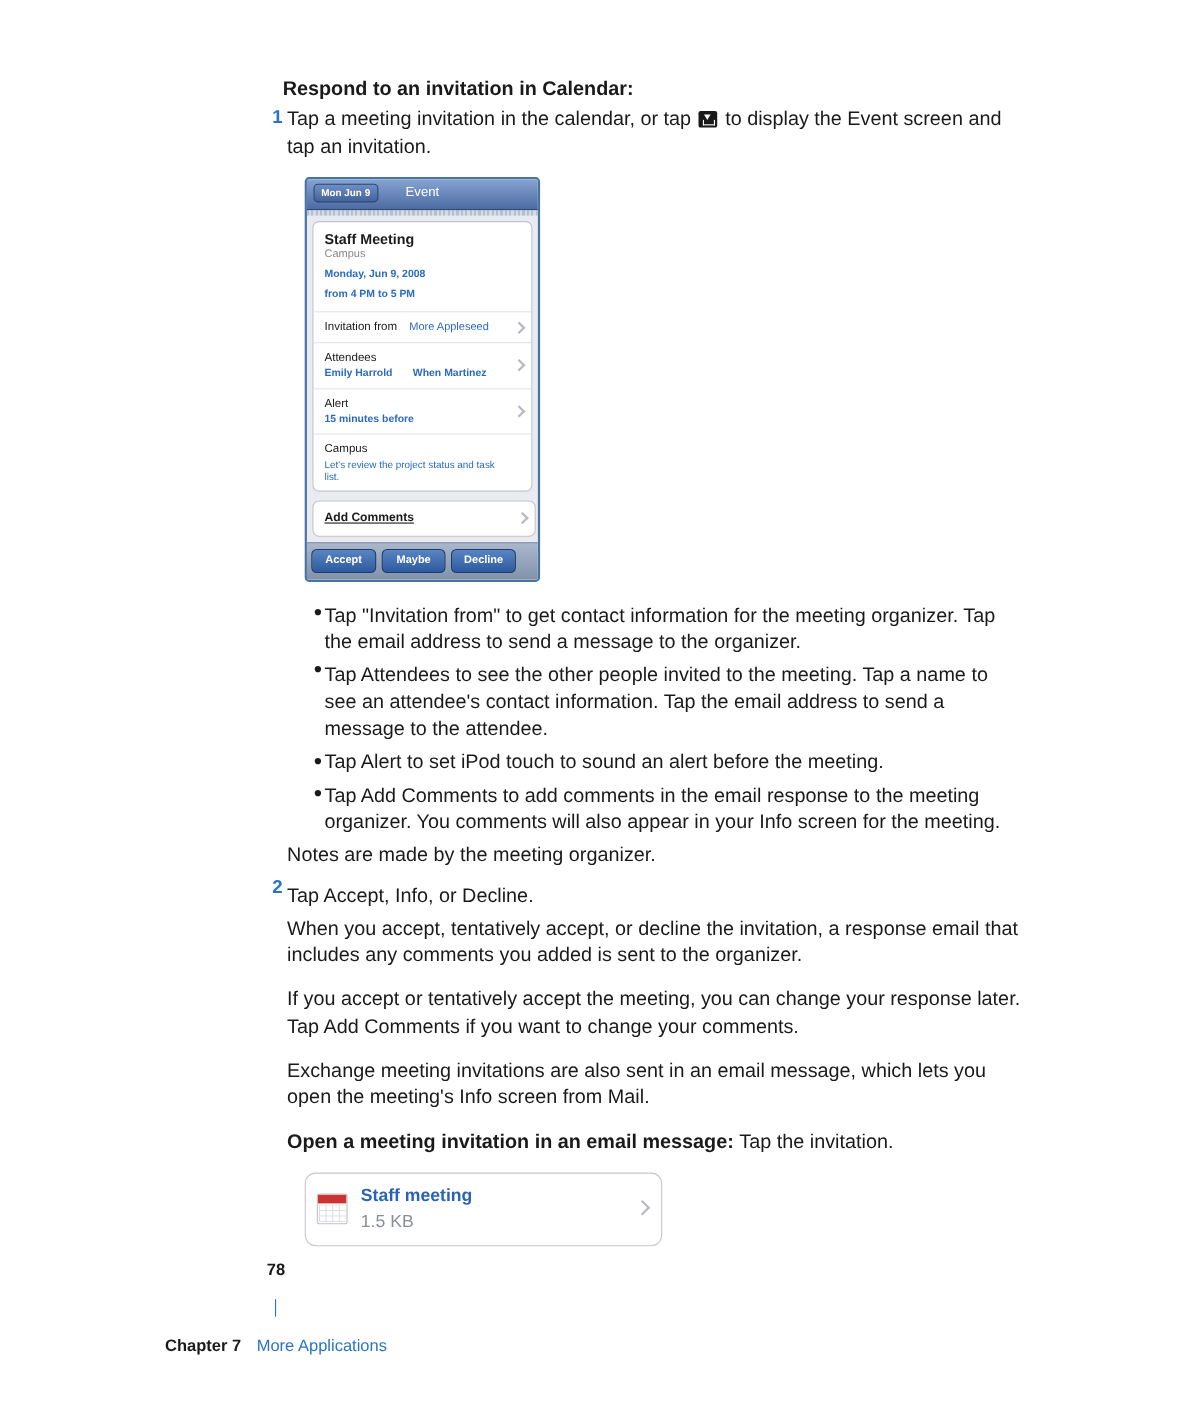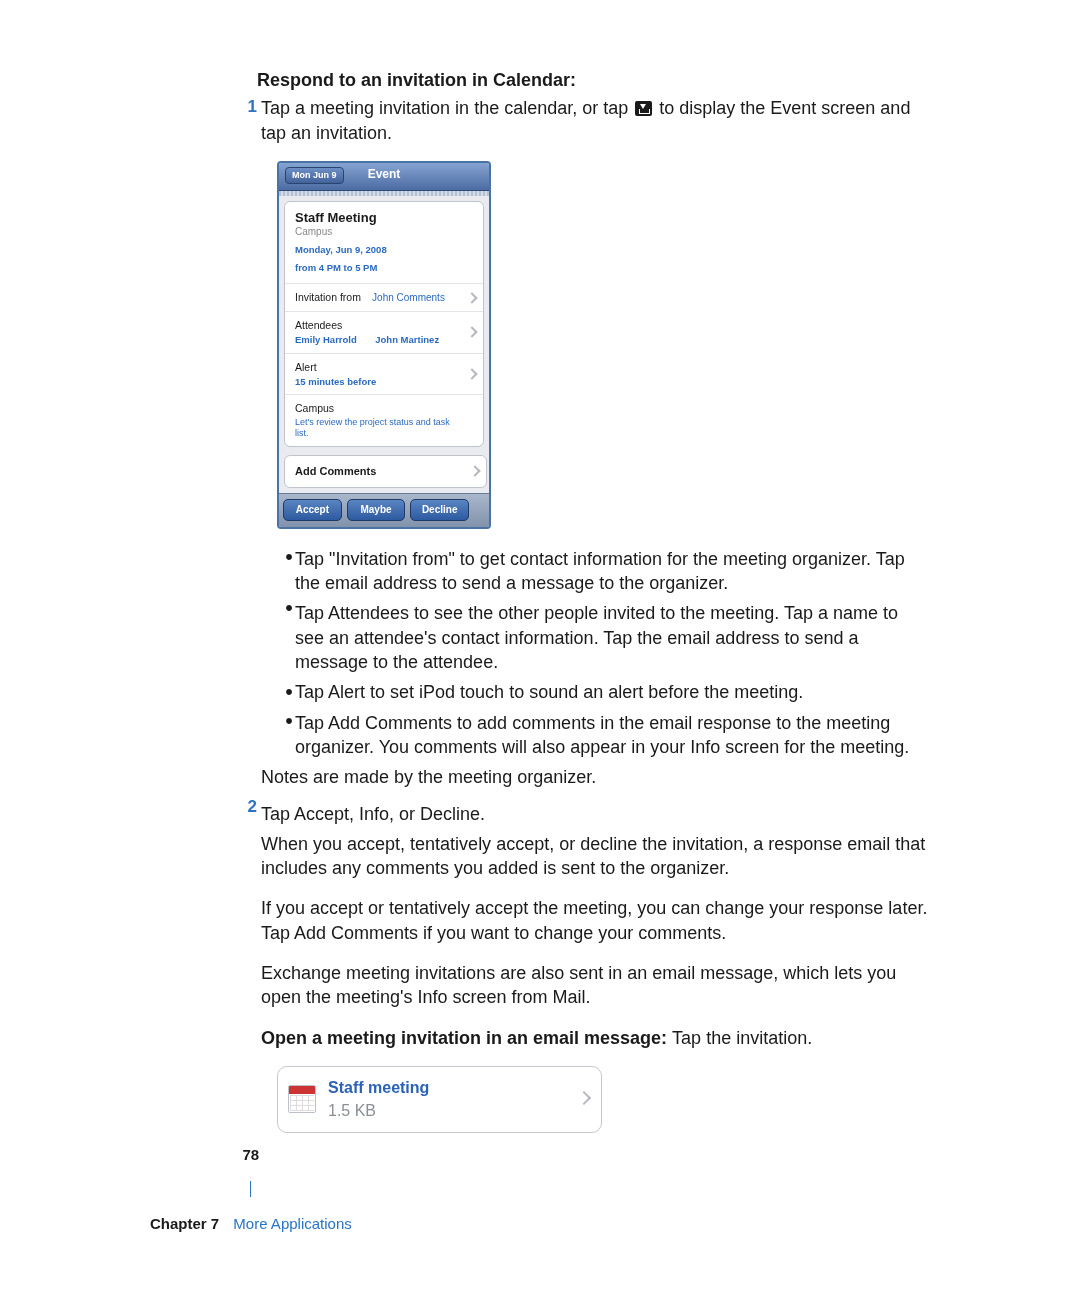--- a/index.html
+++ b/index.html
@@ -100,21 +100,21 @@
     color: #fff;
     font-size: 9px;
     padding: 2px 6px;
     font-weight: 600;
   }
   .ev-title {
     position: absolute;
     left: 0; right: 0;
     text-align: center;
     color: #fff;
-    font-weight: 700;
+    font-weight: 400;
     font-size: 12px;
     pointer-events: none;
   }
   .ev-stripe {
     height: 5px;
     background: repeating-linear-gradient(90deg,#b3bfd2 0,#b3bfd2 2px,#d5dce8 2px,#d5dce8 4px);
   }
   .ev-block {
     background: #fff;
     margin: 5px 5px;
@@ -179,20 +179,21 @@
   }
   .ev-block2 {
     background: #fff;
     margin: 8px 2px 5px 5px;
     border: 1px solid #c0c5cc;
     border-radius: 6px;
     padding: 9px 18px 9px 10px;
     position: relative;
     font-weight: 700;
     font-size: 11px;
+    text-decoration: underline;
   }
   .ev-bottom {
     background: linear-gradient(#aab7cb, #8192ab);
     border-top: 1px solid #6a7a94;
     padding: 5px 20px 6px 4px;
     display: flex;
     gap: 5px;
   }
   .ev-btn {
     flex: 1;
@@ -342,27 +343,27 @@
 
           <div class="ev-block">
             <div class="ev-header">
               <div class="ev-h1">Staff Meeting</div>
               <div class="ev-sub">Campus</div>
               <div class="ev-date">Monday, Jun 9, 2008</div>
               <div class="ev-date">from 4 PM to 5 PM</div>
             </div>
             <div class="ev-row">
               <span class="ev-label">Invitation from</span>
-              &nbsp;&nbsp;&nbsp;<span class="ev-val">John Comments</span>
+              &nbsp;&nbsp;&nbsp;<span class="ev-val">More Appleseed</span>
               <span class="chev"></span>
             </div>
             <div class="ev-row">
               <div class="ev-label">Attendees</div>
               <div class="ev-sub2">
-                <span>Emily Harrold</span>&nbsp;&nbsp;&nbsp;&nbsp;&nbsp;&nbsp;&nbsp;<span>John Martinez</span>
+                <span>Emily Harrold</span>&nbsp;&nbsp;&nbsp;&nbsp;&nbsp;&nbsp;&nbsp;<span>When Martinez</span>
               </div>
               <span class="chev"></span>
             </div>
             <div class="ev-row">
               <div class="ev-label">Alert</div>
               <div class="ev-sub2">15 minutes before</div>
               <span class="chev"></span>
             </div>
             <div class="ev-row">
               <div class="ev-label">Campus</div>

